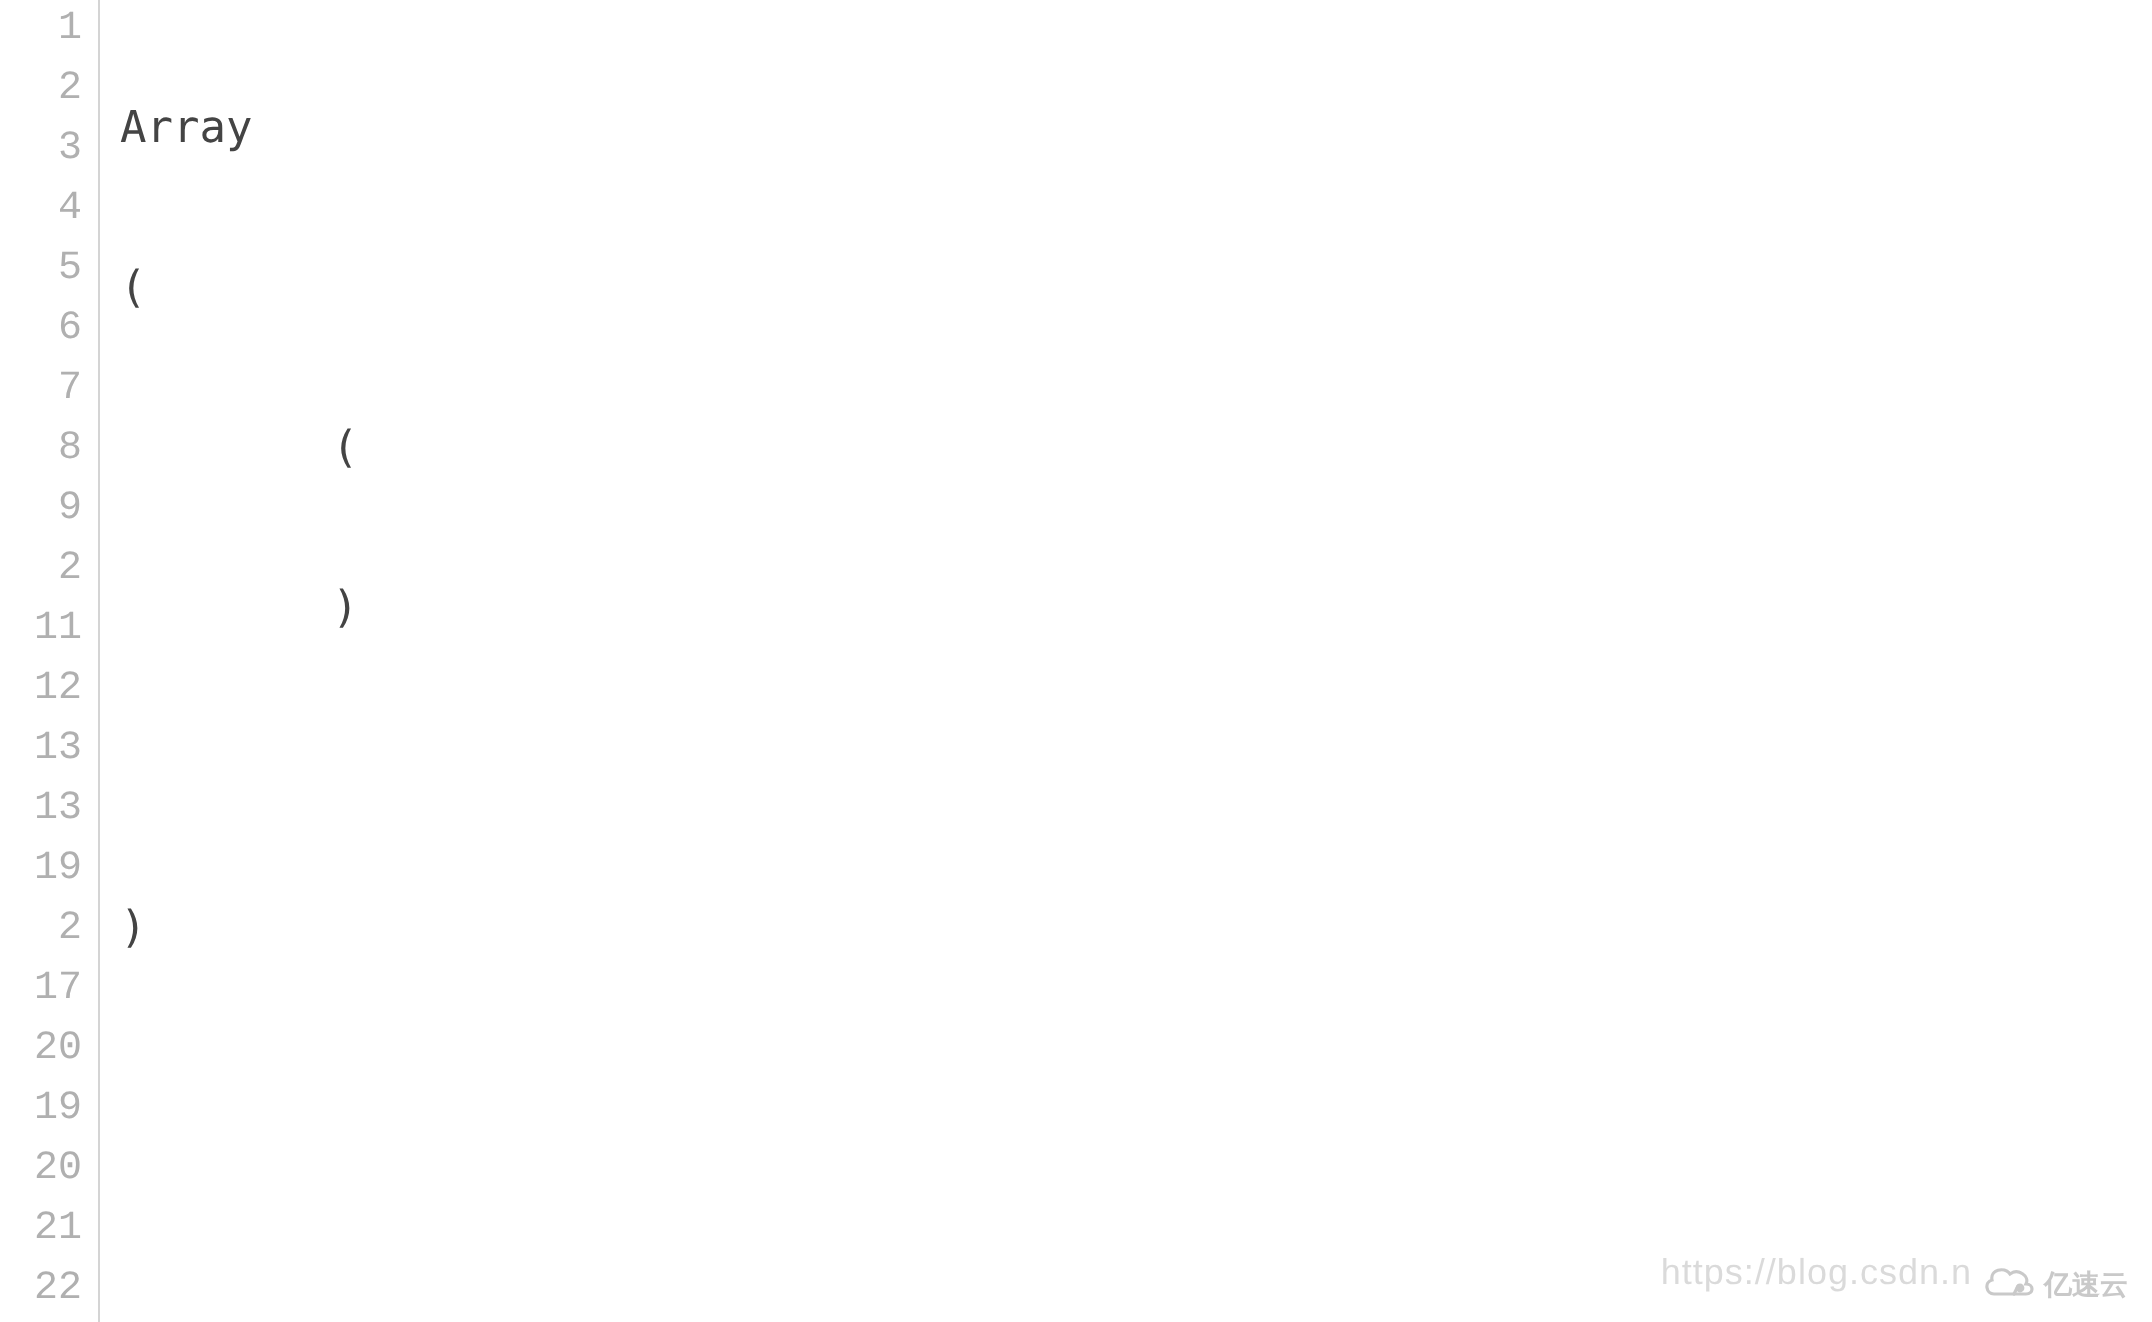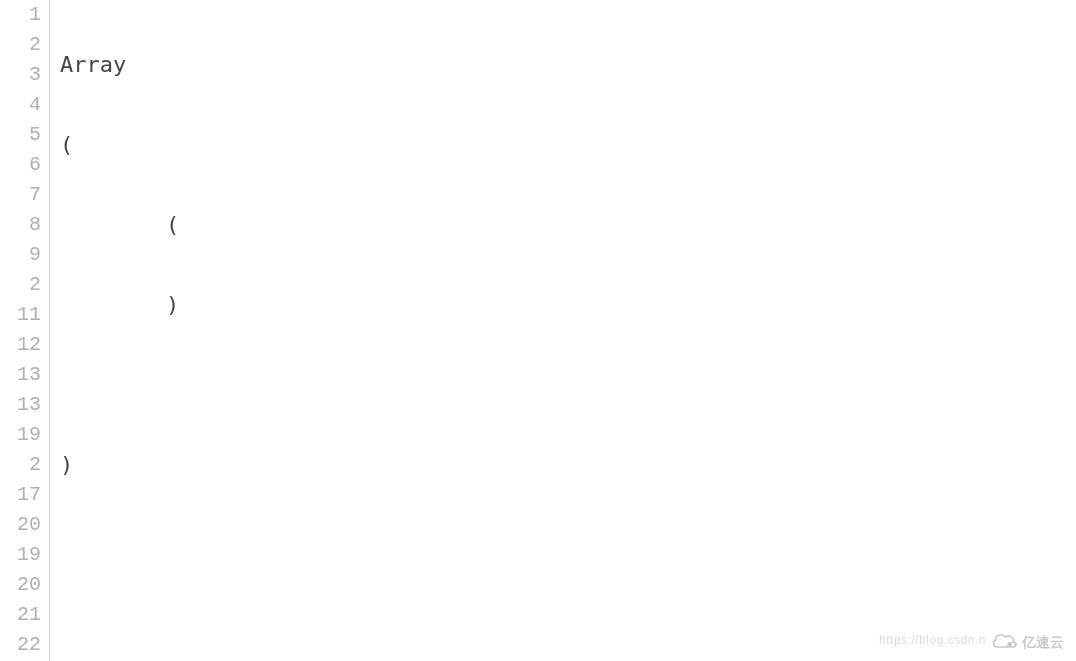--- a/index.html
+++ b/index.html
@@ -45,21 +45,21 @@
     .code-area .line {
       height: 30px;
       line-height: 30px;
       font-family: "SimSun", "NSimSun", "Consolas", monospace;
     }
     .watermark-text {
       position: absolute;
       bottom: 14px;
       right: 90px;
       color: rgba(150,150,150,0.35);
-      font-size: 12px;
+      font-size: 18px;
       font-family: Arial, sans-serif;
       pointer-events: none;
       letter-spacing: 0.5px;
     }
     .watermark-logo {
       position: absolute;
       bottom: 6px;
       right: 8px;
       pointer-events: none;
       opacity: 0.45;

